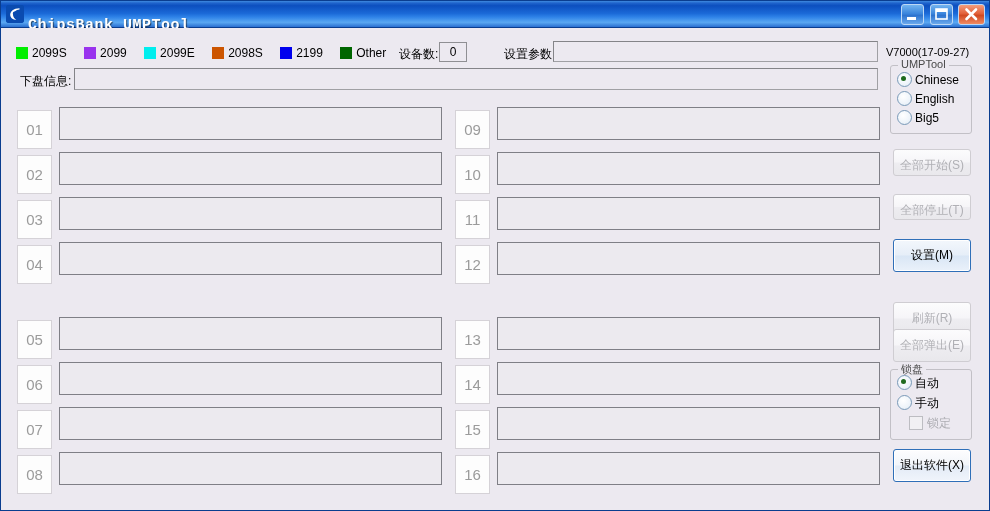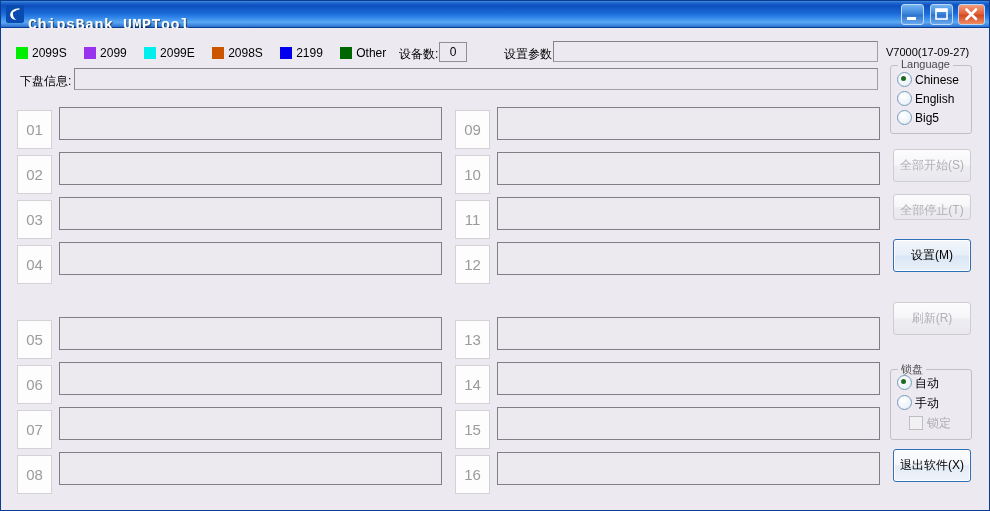--- a/index.html
+++ b/index.html
@@ -413,43 +413,46 @@
     <div class="slot" style="left:453px; top:376px; width:425px;">
       <div class="slot-num">15</div>
       <div class="slot-panel" style="width:383px;"></div>
     </div>
     <div class="slot" style="left:453px; top:421px; width:425px;">
       <div class="slot-num">16</div>
       <div class="slot-panel" style="width:383px;"></div>
     </div>
 
     <div class="groupbox" style="left:888px; top:37px; width:82px; height:69px;">
-      <span class="gb-title">Language</span>
+      <span class="gb-title">UMPTool</span>
       <div class="radio-row" style="left:6px; top:6px;">
         <span class="radio-mark on"></span><span class="radio-label">Chinese</span>
       </div>
       <div class="radio-row" style="left:6px; top:25px;">
         <span class="radio-mark"></span><span class="radio-label">English</span>
       </div>
       <div class="radio-row" style="left:6px; top:44px;">
         <span class="radio-mark"></span><span class="radio-label">Big5</span>
       </div>
     </div>
 
-    <div class="btn" style="left:891px; top:121px; width:78px; height:33px; line-height:31px;">
+    <div class="btn" style="left:891px; top:121px; width:78px; height:27px; line-height:31px;">
       <span>全部开始(S)</span>
     </div>
     <div class="btn" style="left:891px; top:166px; width:78px; height:26px; line-height:31px;">
       <span>全部停止(T)</span>
     </div>
     <div class="btn enabled" style="left:891px; top:211px; width:78px; height:33px; line-height:31px;">
       <span>设置(M)</span>
     </div>
     <div class="btn" style="left:891px; top:256px; width:78px; height:33px; line-height:31px;margin-top:18px;">
       <span>刷新(R)</span>
+    </div>
+    <div class="btn" style="left:891px; top:301px; width:78px; height:33px; line-height:31px;">
+      <span>全部弹出(E)</span>
     </div>
 
     <div class="groupbox" style="left:888px; top:341px; width:82px; height:71px;">
       <span class="gb-title">锁盘</span>
       <div class="radio-row" style="left:6px; top:5px;">
         <span class="radio-mark on"></span><span class="radio-label">自动</span>
       </div>
       <div class="radio-row" style="left:6px; top:25px;">
         <span class="radio-mark"></span><span class="radio-label">手动</span>
       </div>

